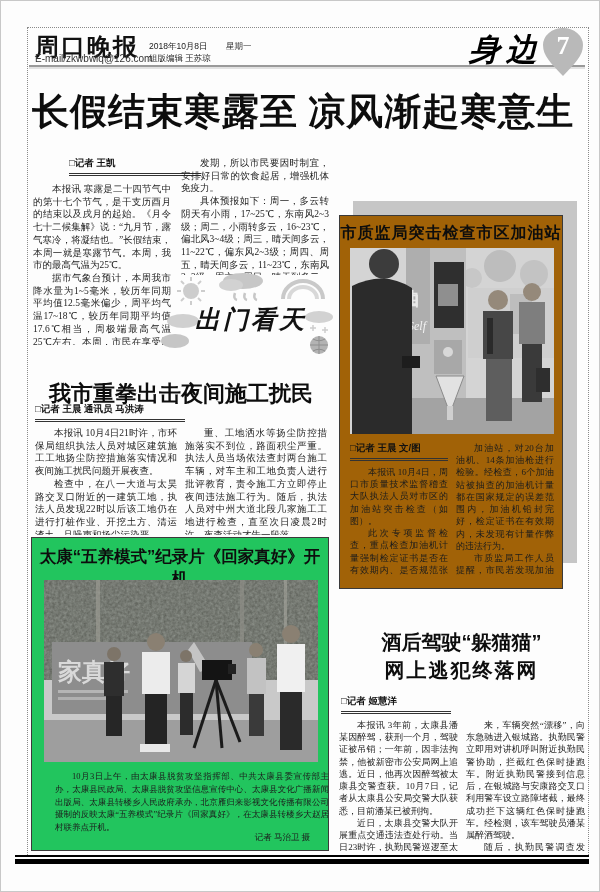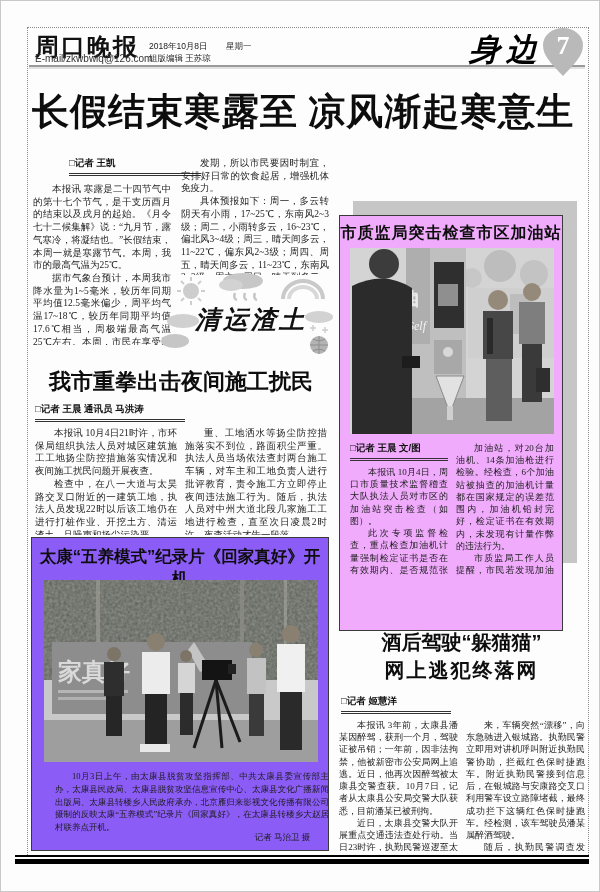--- a/index.html
+++ b/index.html
@@ -29,35 +29,35 @@
   .byline { font-size:9.5px; font-weight:bold; padding-bottom:3px; border-bottom:3px double #333; color:#111; }
   .bodytext p { font-size:9.5px; line-height:1.34; text-indent:2em; text-align:justify; color:#1c1c1c; }
   .lead-byline { left:4px; top:4px; width:132px;margin-left:36px; }
   .lead-col1 { left:4px; top:30px; width:138px; height:162px; overflow:hidden; }
   .lead-col2 { left:152px; top:4px; width:148px; height:118px; overflow:hidden; }
   .weather-art { left:132px; top:112px; width:176px; height:92px; }
   .weather-label { position:absolute; left:34px; top:38px; font-size:25px; font-weight:900; font-style:italic; letter-spacing:3px; color:#111; }
 
   
   .story2 { left:28px; top:358px; width:304px; height:180px; }
-  .story2-title { left:0; top:8px; width:100%; text-align:center; font-size:22px; font-weight:bold; color:#0d0d0d; }
+  .story2-title { left:0; top:20px; width:100%; text-align:center; font-size:22px; font-weight:bold; color:#0d0d0d; }
   .story2-byline { left:6px; top:44px; width:150px; }
   .story2-col1 { left:6px; top:68px; width:142px; height:108px; overflow:hidden; }
   .story2-col2 { left:156px; top:68px; width:142px; height:108px; overflow:hidden; }
 
   
-  .taikang { left:30px; top:536px; width:298px; height:314px; border:1px solid #3a3a3a; background:#8b5cf6; }
+  .taikang { left:30px; top:536px; width:298px; height:314px; border:1px solid #3a3a3a; background:#22c55e; }
   .taikang-title { left:0; top:8px; width:100%; text-align:center; font-size:16.5px; font-weight:bold; color:#0d0d0d; }
   .taikang-photo { left:12px; top:42px; width:274px; height:182px; }
   .taikang-caption { left:12px; top:232px; width:274px; font-size:8.5px; line-height:1.5; text-align:justify; text-indent:2em; color:#1c1c1c;margin-left:11px; }
   .taikang-credit { left:4px; top:294px; width:274px; font-size:8.5px; text-align:right; color:#1c1c1c; }
 
   
   .fuel-shadow { left:352px; top:200px; width:224px; height:362px; background:#c6c6c6; }
-  .fuel { left:338px; top:214px; width:224px; height:416px; border:1px solid #3a3a3a; background:#f0abfc; }
+  .fuel { left:338px; top:214px; width:224px; height:374px; border:1px solid #3a3a3a; background:#a16207; }
   .fuel-title { left:0; top:7px; width:100%; text-align:center; font-size:16px; font-weight:bold; letter-spacing:1px; color:#0d0d0d; }
   .fuel-photo { left:10px; top:32px; width:204px; height:186px; }
   .fuel-byline { left:10px; top:226px; width:98px; }
   .fuel-col1 { left:10px; top:250px; width:98px; height:110px; overflow:hidden; }
   .fuel-col2 { left:116px; top:226px; width:98px; height:134px; overflow:hidden; }
   .fuel .bodytext p, .drunk-col .bodytext p { font-size:9px; line-height:1.36; }
 
   
   .drunk-title1 { left:337px; top:628px; width:247px; text-align:center; font-size:20px; font-weight:bold; color:#0d0d0d; }
   .drunk-title2 { left:337px; top:656px; width:247px; text-align:center; font-size:20px; font-weight:bold; letter-spacing:2px; color:#0d0d0d; }
@@ -141,21 +141,21 @@
               <line x1="149" y1="63" x2="155" y2="63"></line>
             <line x1="164" y1="62" x2="164" y2="68"></line>
               <line x1="161" y1="65" x2="167" y2="65"></line>
           </g>
         </g>
         <g>
           <circle cx="158" cy="80" r="9" fill="#b3b3b3"></circle>
           <path d="M149,80 h18 M158,71 v18 M152,74 a12,12 0 0 0 12,0 M152,86 a12,12 0 0 1 12,0" stroke="#8f8f8f" stroke-width="1" fill="none"></path>
         </g>
       </svg>
-      <span class="weather-label">清运渣土</span>
+      <span class="weather-label">出门看天</span>
     </div>
   </div>
 
   <div class="abs story2">
     <div class="abs story2-title sans">我市重拳出击夜间施工扰民</div>
     <div class="abs byline story2-byline sans">□记者 王晨 通讯员 马洪涛</div>
     <div class="abs story2-col1 bodytext">
       <p>本报讯 10月4日21时许，市环保局组织执法人员对城区建筑施工工地扬尘防控措施落实情况和夜间施工扰民问题开展夜查。</p>
       <p>检查中，在八一大道与太昊路交叉口附近的一建筑工地，执法人员发现22时以后该工地仍在进行打桩作业、开挖土方、清运渣土，且噪声和扬尘污染严</p>
     </div>

